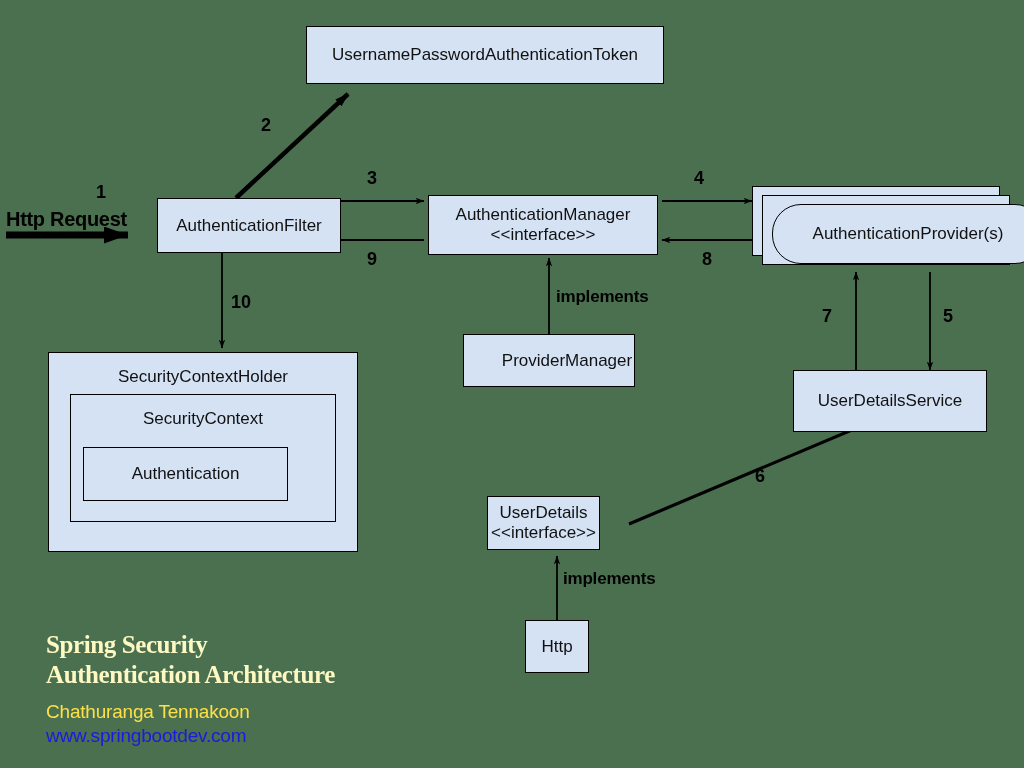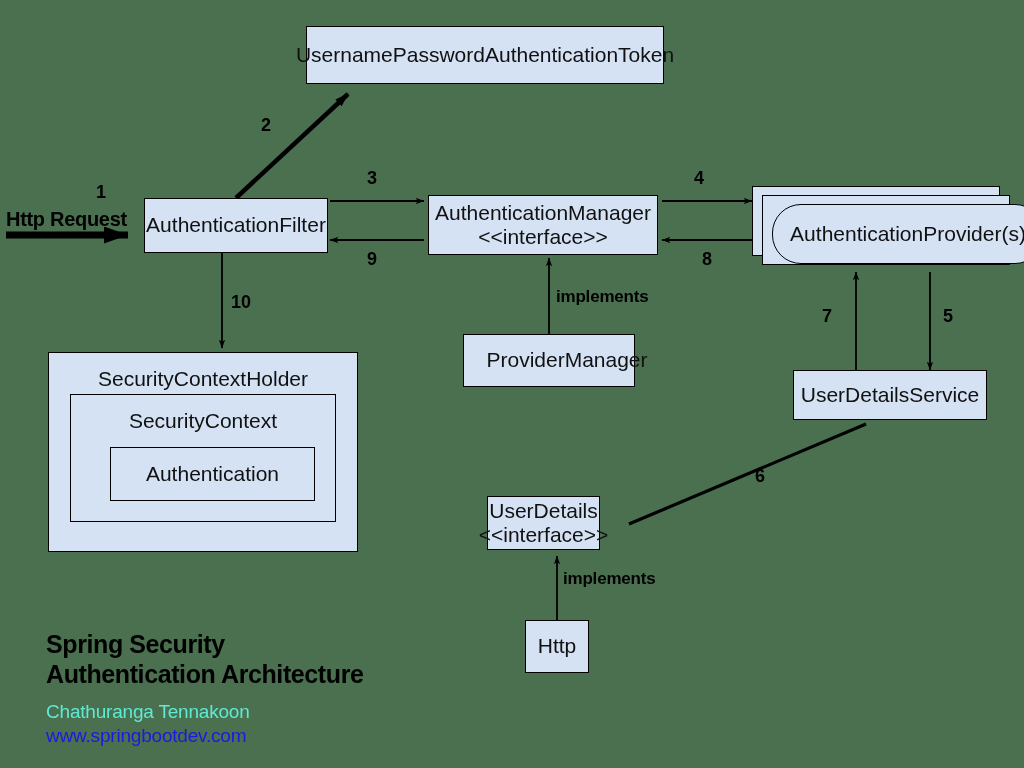--- a/index.html
+++ b/index.html
@@ -24,21 +24,21 @@
     height: 768px;
     pointer-events: none;
   }
   .node {
     position: absolute;
     background: #d4e2f4;
     border: 1.6px solid #000000;
     box-sizing: border-box;
     color: #111111;
     font-family: "Liberation Sans", sans-serif;
-    font-size: 21px;
+    font-size: 17px;
     line-height: 1.15;
     display: flex;
     align-items: center;
     justify-content: center;
     text-align: center;
     white-space: pre-line;
     z-index: 5;
   }
   .node.top-label {
     align-items: flex-start;
@@ -76,30 +76,30 @@
     z-index: 8;
     white-space: nowrap;
   }
   .title-block {
     position: absolute;
     left: 46px;
     top: 630px;
     z-index: 8;
   }
   .title-line {
-    color: #000000;
-    font-family: Liberation Sans, sans-serif;
+    color: #fef9c3;
+    font-family: Liberation Serif, serif;
     font-weight: bold;
     font-size: 25px;
     letter-spacing: -0.4px;
     line-height: 1.18;
     white-space: nowrap;
   }
   .author-line {
-    color: #5eead4;
+    color: #fde047;
     font-family: "Liberation Sans Narrow", "Liberation Sans", sans-serif;
     font-size: 19px;
     letter-spacing: -0.2px;
     margin-top: 12px;
     white-space: nowrap;
   }
   .site-line {
     color: #1a1ae0;
     font-family: "Liberation Sans Narrow", "Liberation Sans", sans-serif;
     font-size: 19px;
@@ -173,59 +173,59 @@
 
     <g>
       <line x1="557" y1="620" x2="557" y2="556" stroke="#000000" stroke-width="1.8" marker-end="url(#arrow-thin)"></line>
     </g>
   </svg>
 
   <div class="node" style="left:306px; top:26px; width:358px; height:58px;">
     <span>UsernamePasswordAuthenticationToken</span>
   </div>
 
-  <div class="node" style="left:144px; top:198px; width:184px; height:55px;">
+  <div class="node" style="left:157px; top:198px; width:184px; height:55px;">
     <span>AuthenticationFilter</span>
   </div>
 
   <div class="node" style="left:428px; top:195px; width:230px; height:60px;">
     <span>AuthenticationManager
 &lt;&lt;interface&gt;&gt;</span>
   </div>
 
   <div class="node ghost" style="left:752px; top:186px; width:248px; height:70px;"></div>
   <div class="node ghost" style="left:762px; top:195px; width:248px; height:70px;"></div>
   <div class="node" style="left:772px; top:204px; width:272px; height:60px;border-radius:29px;">
     <span>AuthenticationProvider(s)</span>
   </div>
 
   <div class="node" style="left:463px; top:334px; width:172px; height:53px;padding-left:36px;">
     <span>ProviderManager</span>
   </div>
 
-  <div class="node" style="left:793px; top:370px; width:194px; height:50px;">
+  <div class="node" style="left:793px; top:370px; width:194px; height:62px;">
     <span>UserDetailsService</span>
   </div>
 
   <div class="node" style="left:487px; top:496px; width:113px; height:54px;">
     <span>UserDetails
 &lt;&lt;interface&gt;&gt;</span>
   </div>
 
   <div class="node" style="left:525px; top:620px; width:64px; height:53px;">
     <span>Http</span>
   </div>
 
   <div class="node top-label" style="left:48px; top:352px; width:310px; height:200px;">
     <span>SecurityContextHolder</span>
   </div>
   <div class="node top-label" style="left:70px; top:394px; width:266px; height:128px; z-index:6;">
     <span>SecurityContext</span>
   </div>
-  <div class="node" style="left:110px; top:447px; width:205px; height:54px; z-index:7;">
+  <div class="node" style="left:83px; top:447px; width:205px; height:54px; z-index:7;">
     <span>Authentication</span>
   </div>
 
   <div class="edge-label" style="left:96px; top:182px;"><span>1</span></div>
 
   <div class="request-label" style="left:6px; top:208px;"><span>Http Request</span></div>
 
   <div class="edge-label" style="left:261px; top:115px;"><span>2</span></div>
 
   <div class="edge-label" style="left:367px; top:168px;"><span>3</span></div>

